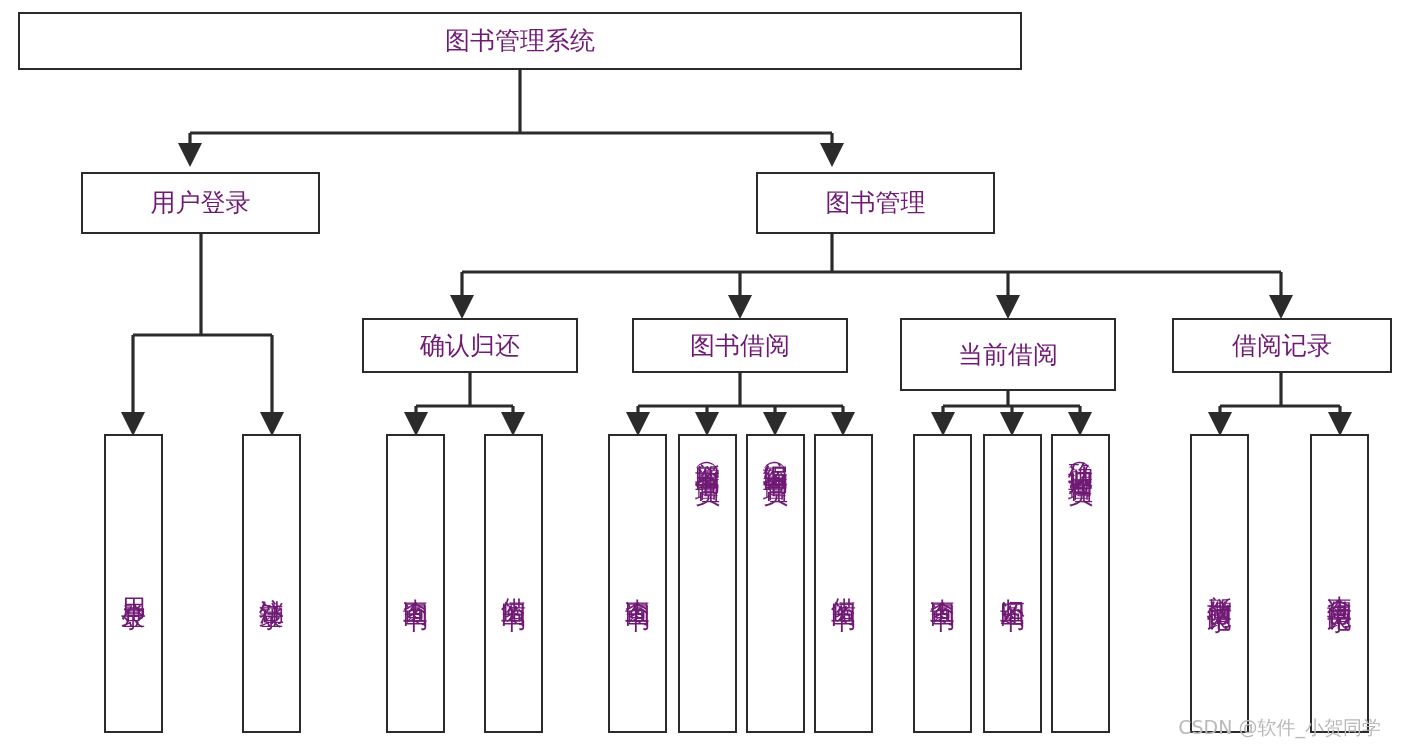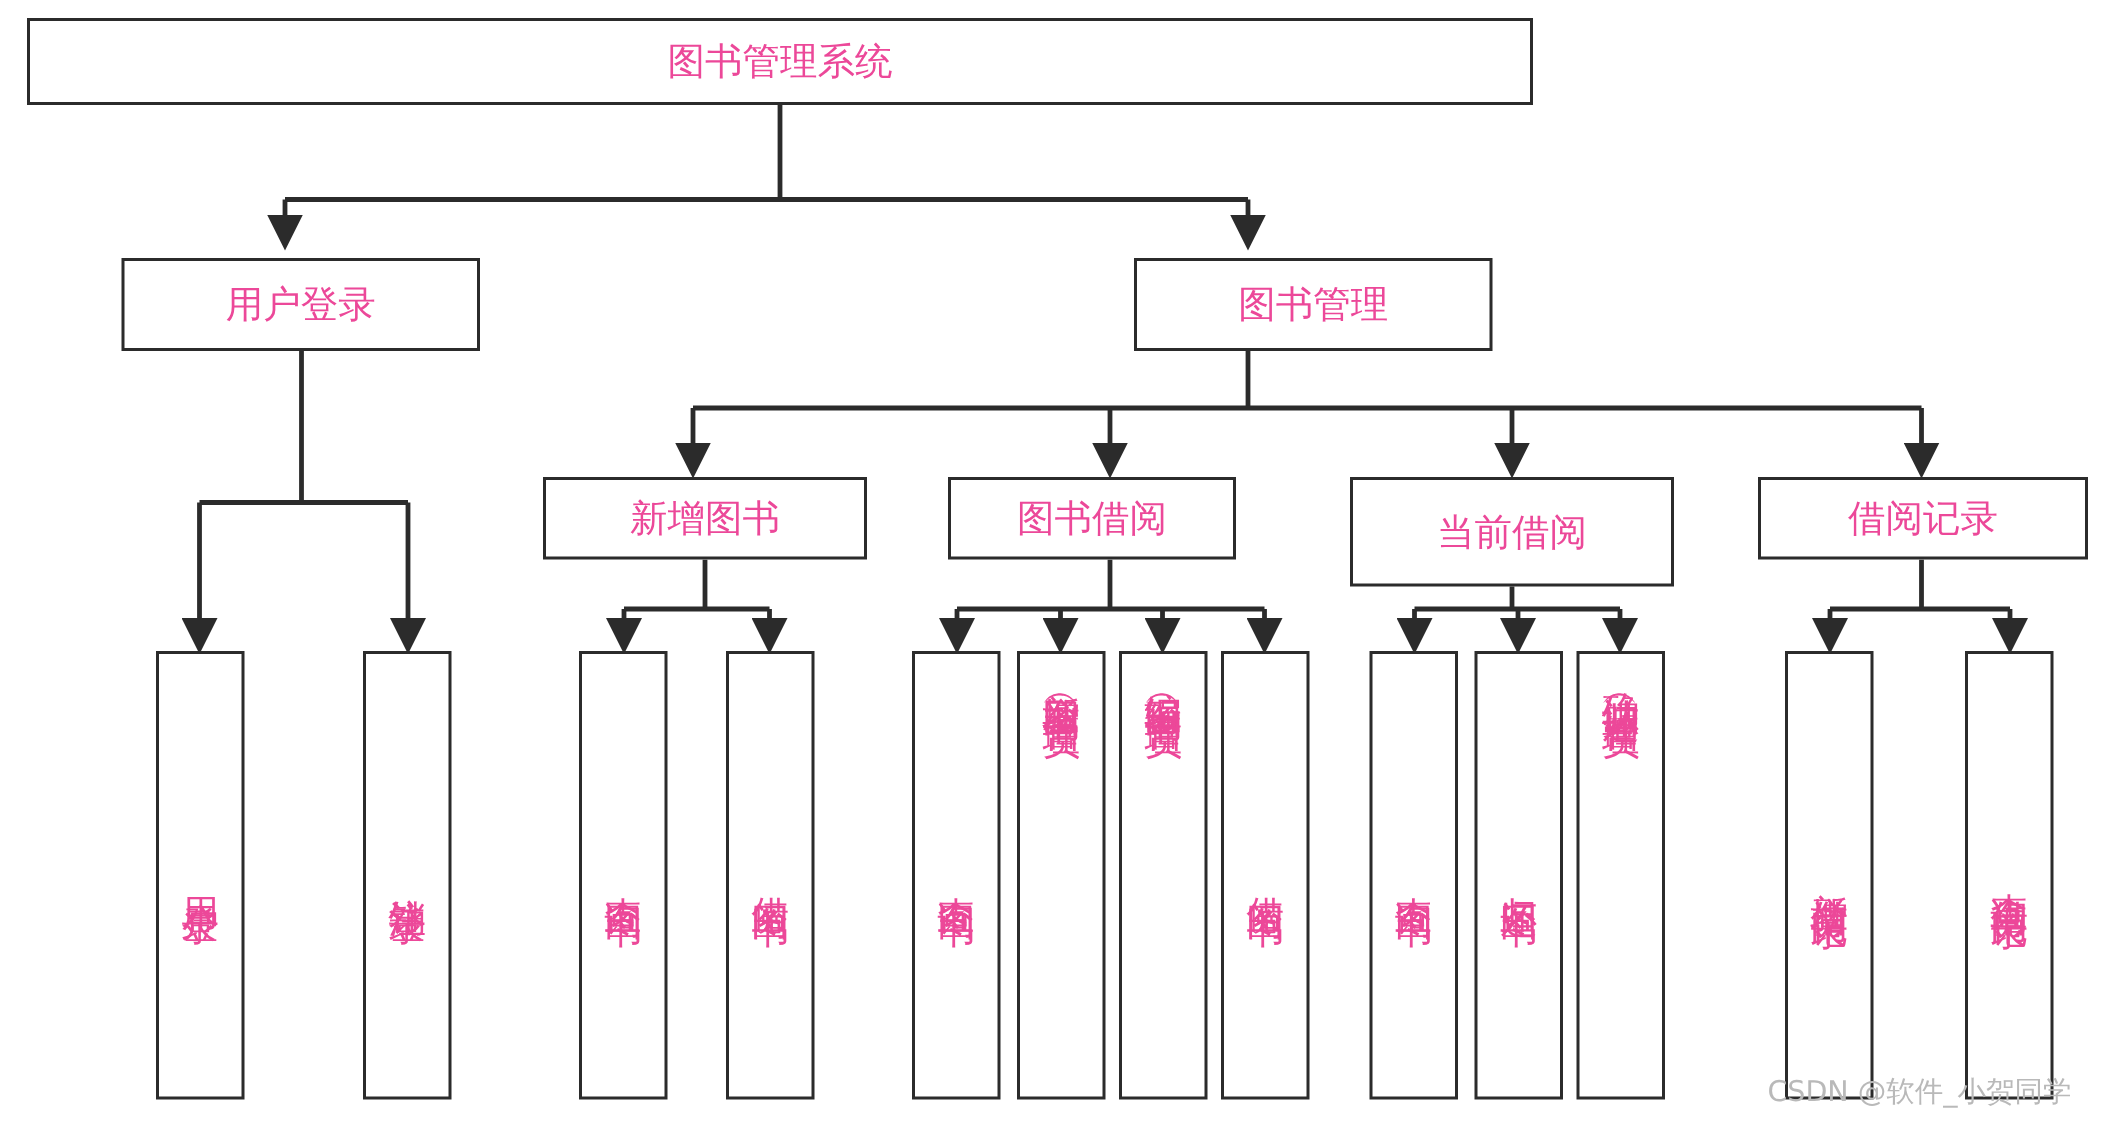--- a/index.html
+++ b/index.html
@@ -30,21 +30,21 @@
     position: absolute;
     box-sizing: border-box;
     background: #ffffff;
     border: 2px solid #2b2b2b;
     display: flex;
     align-items: center;
     justify-content: center;
     z-index: 2;
   }
   .node .label {
-    color: #ec4899;
+    color: #701a75;
     line-height: 1.12;
     text-align: center;
     white-space: nowrap;
   }
   
   .node.horiz .label {
     font-size: 25px;
   }
   .node.root .label {
     font-size: 25px;
@@ -140,24 +140,24 @@
 
   <div class="node horiz" style="left:81px; top:172px; width:239px; height:62px;">
     <span class="label">用户登录</span>
   </div>
 
   <div class="node horiz" style="left:712px; top:172px; width:239px; height:62px;margin-left:44px;">
     <span class="label">图书管理</span>
   </div>
 
   <div class="node horiz" style="left:362px; top:318px; width:216px; height:55px;">
-    <span class="label">新增图书</span>
-  </div>
-
-  <div class="node horiz" style="left:632px; top:318px; width:192px; height:55px;">
+    <span class="label">确认归还</span>
+  </div>
+
+  <div class="node horiz" style="left:632px; top:318px; width:216px; height:55px;">
     <span class="label">图书借阅</span>
   </div>
 
   <div class="node horiz" style="left:900px; top:318px; width:216px; height:73px;">
     <span class="label">当前借阅</span>
   </div>
 
   <div class="node horiz" style="left:1172px; top:318px; width:220px; height:55px;">
     <span class="label">借阅记录</span>
   </div>

